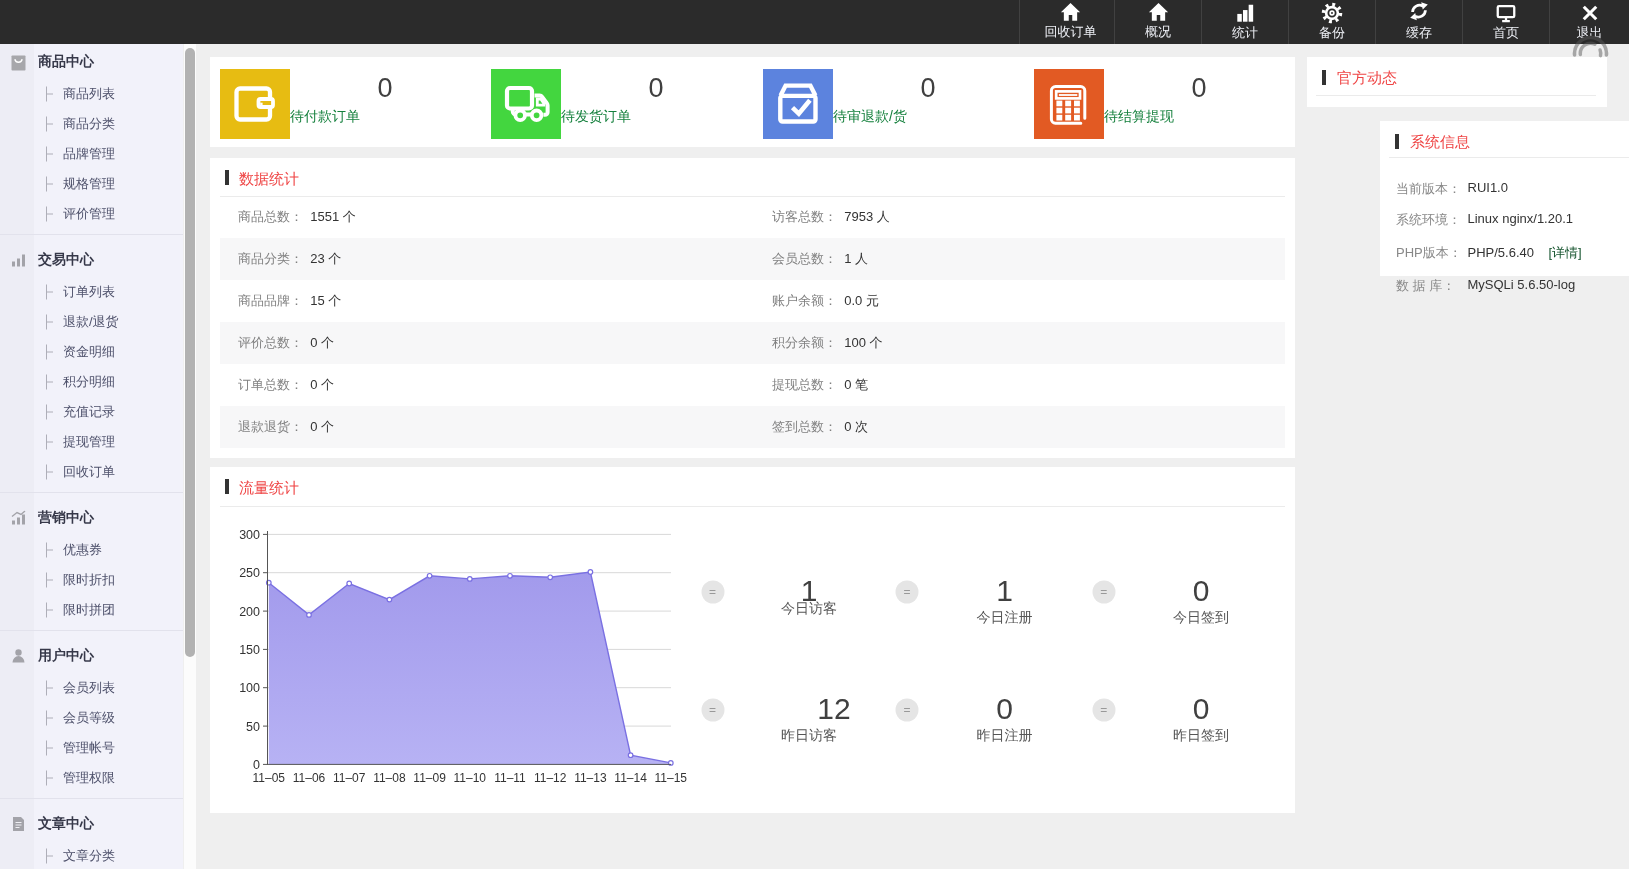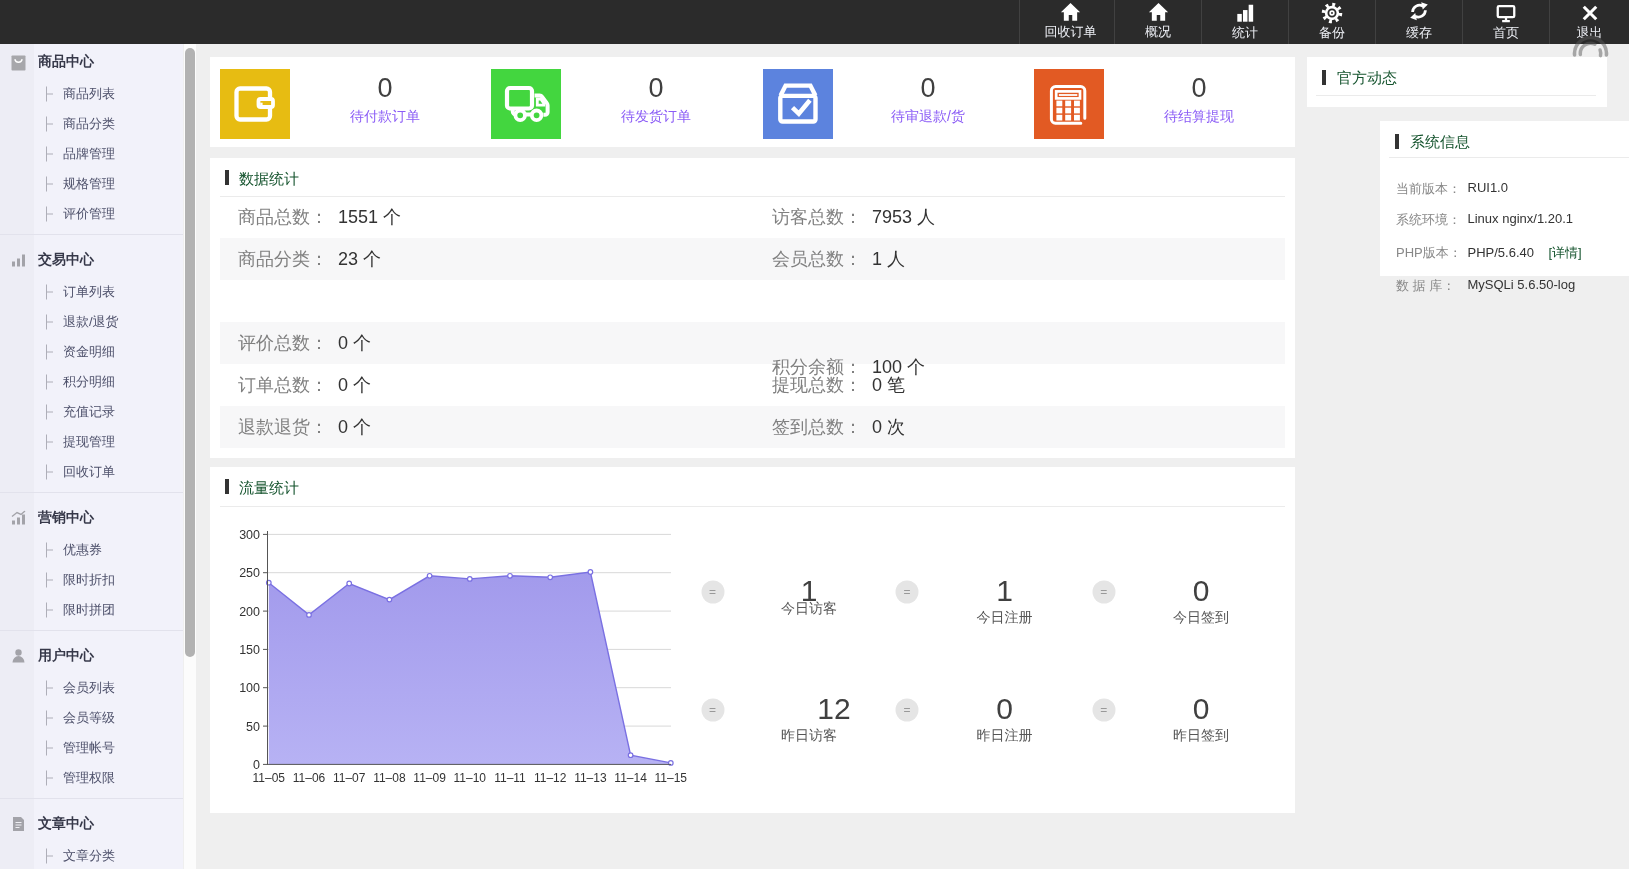--- a/index.html
+++ b/index.html
@@ -28,32 +28,32 @@
   border-left:1px solid #aeaeb8; }
 .tick:after { content:""; position:absolute; left:0; top:7px; width:6px; height:1px; background:#aeaeb8; }
 
 
 #sbtrack { position:absolute; left:184px; top:44px; width:12px; height:825px; background:#fcfcfc; }
 #sbthumb { position:absolute; left:1px; top:4px; width:10px; height:609px; background:#b2b2b2; border-radius:5px; }
 
 
 .card { position:absolute; background:#fff; }
 .cbar { position:absolute; width:4px; height:15px; background:#333; }
-.ctitle { position:absolute; font-size:15px; color:#14532d; }
+.ctitle { position:absolute; font-size:15px; color:#ef4444; }
 .cline { position:absolute; height:0; border-top:1px solid #ebebeb; }
 
 
 .g-icon { position:absolute; width:70px; height:70px; top:12px; }
 .g-num { position:absolute; top:16px; font-size:27px; color:#404040; text-align:center; width:190px; }
-.g-lab { position:absolute; top:51px; font-size:14px; color:#8b5cf6; text-align:center; width:190px; }
+.g-lab { position:absolute; top:51px; font-size:14px; color:#15803d; width:190px; }
 
 
 .drow { position:absolute; left:0; width:1085px; height:42px; }
 .drow.odd { left:10px; width:1065px; background:#f7f7f8; }
-.dcell { position:absolute; top:50%; transform:translateY(-50%); font-size:18px; color:#808080; }
+.dcell { position:absolute; top:50%; transform:translateY(-50%); font-size:13px; color:#808080; }
 .dcell b { font-weight:normal; color:#333; }
 .dc1 { left:28px; }
 .dc2 { left:562px; }
 
 
 .eq { position:absolute; width:23px; height:23px; border-radius:50%; background:#e5e5e5;
   color:#999; font-size:12px; text-align:center; line-height:23px; transform:translate(-50%,-50%); }
 .tnum { position:absolute; font-size:30px; color:#404040; transform:translate(-50%,-50%); }
 .tlab { position:absolute; font-size:14px; color:#555; transform:translate(-50%,-50%); white-space:nowrap; }
 
@@ -279,23 +279,27 @@
   <div class="ctitle" style="left:29px; top:12px;">数据统计</div>
   <div class="cline" style="left:10px; top:38px; width:1065px;"></div>
   <div class="drow" style="top:38px;">
     <div class="dcell dc1">商品总数：&nbsp;&nbsp;<b>1551 个</b></div>
     <div class="dcell dc2">访客总数：&nbsp;&nbsp;<b>7953 人</b></div>
   </div>
   <div class="drow odd" style="top:80px;">
     <div class="dcell dc1" style="left:18px;">商品分类：&nbsp;&nbsp;<b>23 个</b></div>
     <div class="dcell dc2" style="left:552px;">会员总数：&nbsp;&nbsp;<b>1 人</b></div>
   </div>
+  <div class="drow" style="top:122px;">
+    <div class="dcell dc1">商品品牌：&nbsp;&nbsp;<b>15 个</b></div>
+    <div class="dcell dc2">账户余额：&nbsp;&nbsp;<b>0.0 元</b></div>
+  </div>
   <div class="drow odd" style="top:164px;">
     <div class="dcell dc1" style="left:18px;">评价总数：&nbsp;&nbsp;<b>0 个</b></div>
-    <div class="dcell dc2" style="left:552px;margin-top:24px;">积分余额：&nbsp;&nbsp;<b>100 个</b></div>
+    <div class="dcell dc2" style="left:552px;">积分余额：&nbsp;&nbsp;<b>100 个</b></div>
   </div>
   <div class="drow" style="top:206px;">
     <div class="dcell dc1">订单总数：&nbsp;&nbsp;<b>0 个</b></div>
     <div class="dcell dc2">提现总数：&nbsp;&nbsp;<b>0 笔</b></div>
   </div>
   <div class="drow odd" style="top:248px;">
     <div class="dcell dc1" style="left:18px;">退款退货：&nbsp;&nbsp;<b>0 个</b></div>
     <div class="dcell dc2" style="left:552px;">签到总数：&nbsp;&nbsp;<b>0 次</b></div>
   </div>
 </div>

